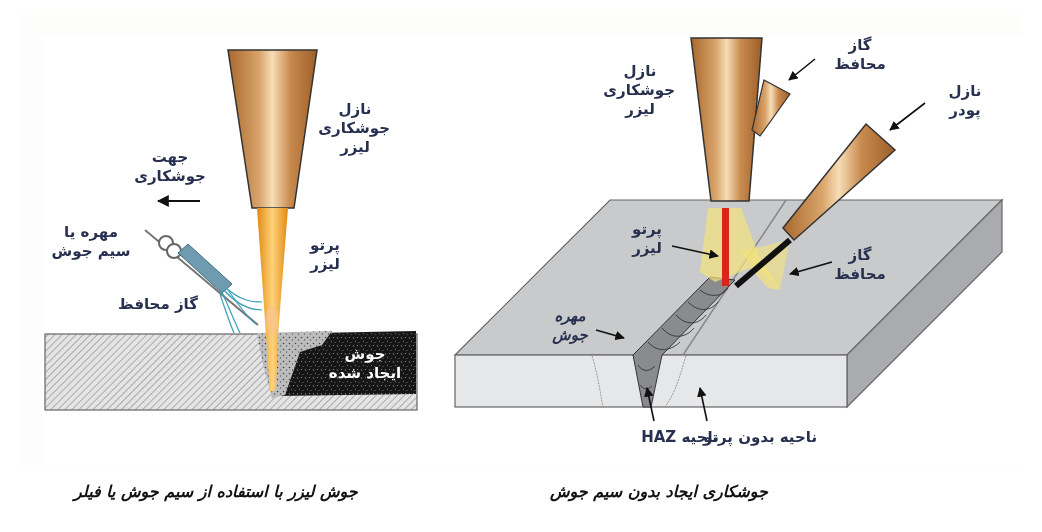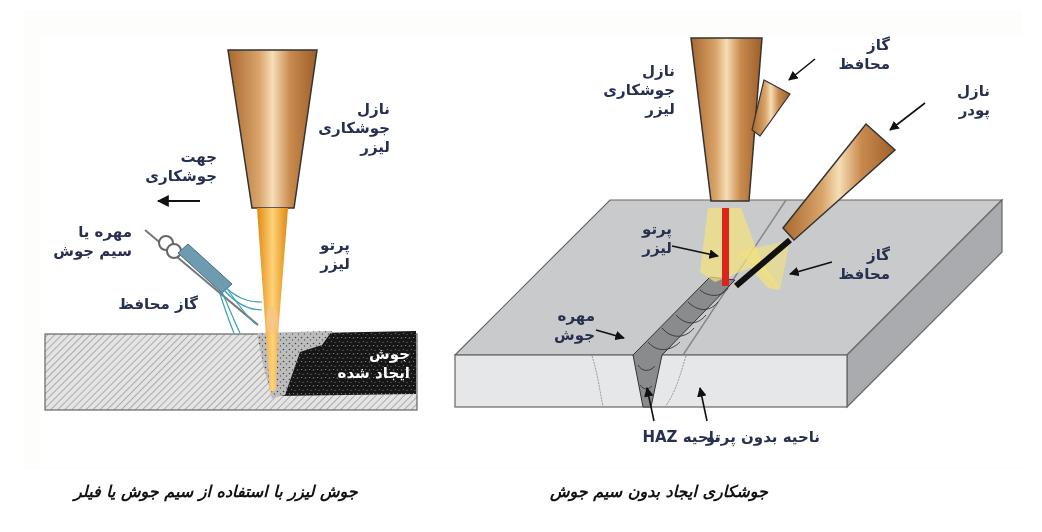--- a/index.html
+++ b/index.html
@@ -1,20 +1,20 @@
 <!DOCTYPE html>
 <html><head>
 <meta charset="utf-8">
 <style>
   html, body { margin: 0; padding: 0; background: #ffffff; }
   body { width: 1042px; height: 532px; overflow: hidden; position: relative; font-family: "DejaVu Sans", sans-serif; }
   .frame { position: absolute; left: 22px; top: 10px; width: 1000px; height: 460px; background: #fdfdfc; }
   .inner { position: absolute; left: 42px; top: 36px; width: 980px; height: 430px; background: #ffffff; }
   svg.art { position: absolute; left: 0; top: 0; }
-  .lbl { position: absolute; direction: rtl; color: #283050; font-weight: bold; font-size: 15px; line-height: 19px; white-space: pre-line; }
+  .lbl { position: absolute; direction: rtl; text-align: center; color: #283050; font-weight: bold; font-size: 15px; line-height: 19px; white-space: pre-line; }
   .lbl.white { color: #ffffff; }
   .caption { position: absolute; direction: rtl; color: #111111; font-weight: bold; font-style: italic; font-size: 16px; white-space: nowrap; }
 </style>
 </head>
 <body>
 
 <div class="frame"></div>
 <div class="inner"></div>
 
 <svg class="art" width="1042" height="532" viewBox="0 0 1042 532">
@@ -124,21 +124,21 @@
     <line x1="832" y1="262" x2="790" y2="274" stroke="#111" stroke-width="1.6" marker-end="url(#arrowHead)"></line>
     <line x1="596" y1="330" x2="624" y2="338" stroke="#111" stroke-width="1.6" marker-end="url(#arrowHead)"></line>
     <line x1="654" y1="421" x2="647" y2="388" stroke="#111" stroke-width="1.6" marker-end="url(#arrowHead)"></line>
     <line x1="707" y1="421" x2="700" y2="388" stroke="#111" stroke-width="1.6" marker-end="url(#arrowHead)"></line>
   </g>
 </svg>
 
 <div class="lbl" style="left:320px;top:100px;width:70px;">نازل
 جوشکاری
 لیزر</div>
-<div class="lbl" style="left:130px;top:148px;width:80px;margin-left:7px;">جهت
+<div class="lbl" style="left:130px;top:148px;width:80px;">جهت
 جوشکاری</div>
 <div class="lbl" style="left:50px;top:223px;width:82px;">مهره یا
 سیم جوش</div>
 <div class="lbl" style="left:300px;top:236px;width:50px;">پرتو
 لیزر</div>
 <div class="lbl" style="left:118px;top:295px;width:80px;">گاز محافظ</div>
 <div class="lbl white" style="left:320px;top:345px;width:90px;">جوش
 ایجاد شده</div>
 <div class="caption" style="left:74px;top:482px;">جوش لیزر با استفاده از سیم جوش یا فیلر</div>
 
@@ -146,17 +146,17 @@
 جوشکاری
 لیزر</div>
 <div class="lbl" style="left:830px;top:36px;width:60px;">گاز
 محافظ</div>
 <div class="lbl" style="left:940px;top:82px;width:50px;">نازل
 پودر</div>
 <div class="lbl" style="left:622px;top:220px;width:50px;">پرتو
 لیزر</div>
 <div class="lbl" style="left:830px;top:246px;width:60px;">گاز
 محافظ</div>
-<div class="lbl" style="left:545px;top:307px;width:50px;">مهره
+<div class="lbl" style="left:545px;top:307px;width:50px;font-style:italic;">مهره
 جوش</div>
 <div class="lbl" style="left:640px;top:428px;width:80px;">ناحیه HAZ</div>
 <div class="lbl" style="left:700px;top:428px;width:120px;">ناحیه بدون پرتو</div>
 <div class="caption" style="left:550px;top:482px;">جوشکاری ایجاد بدون سیم جوش</div>
 
 </body></html>

